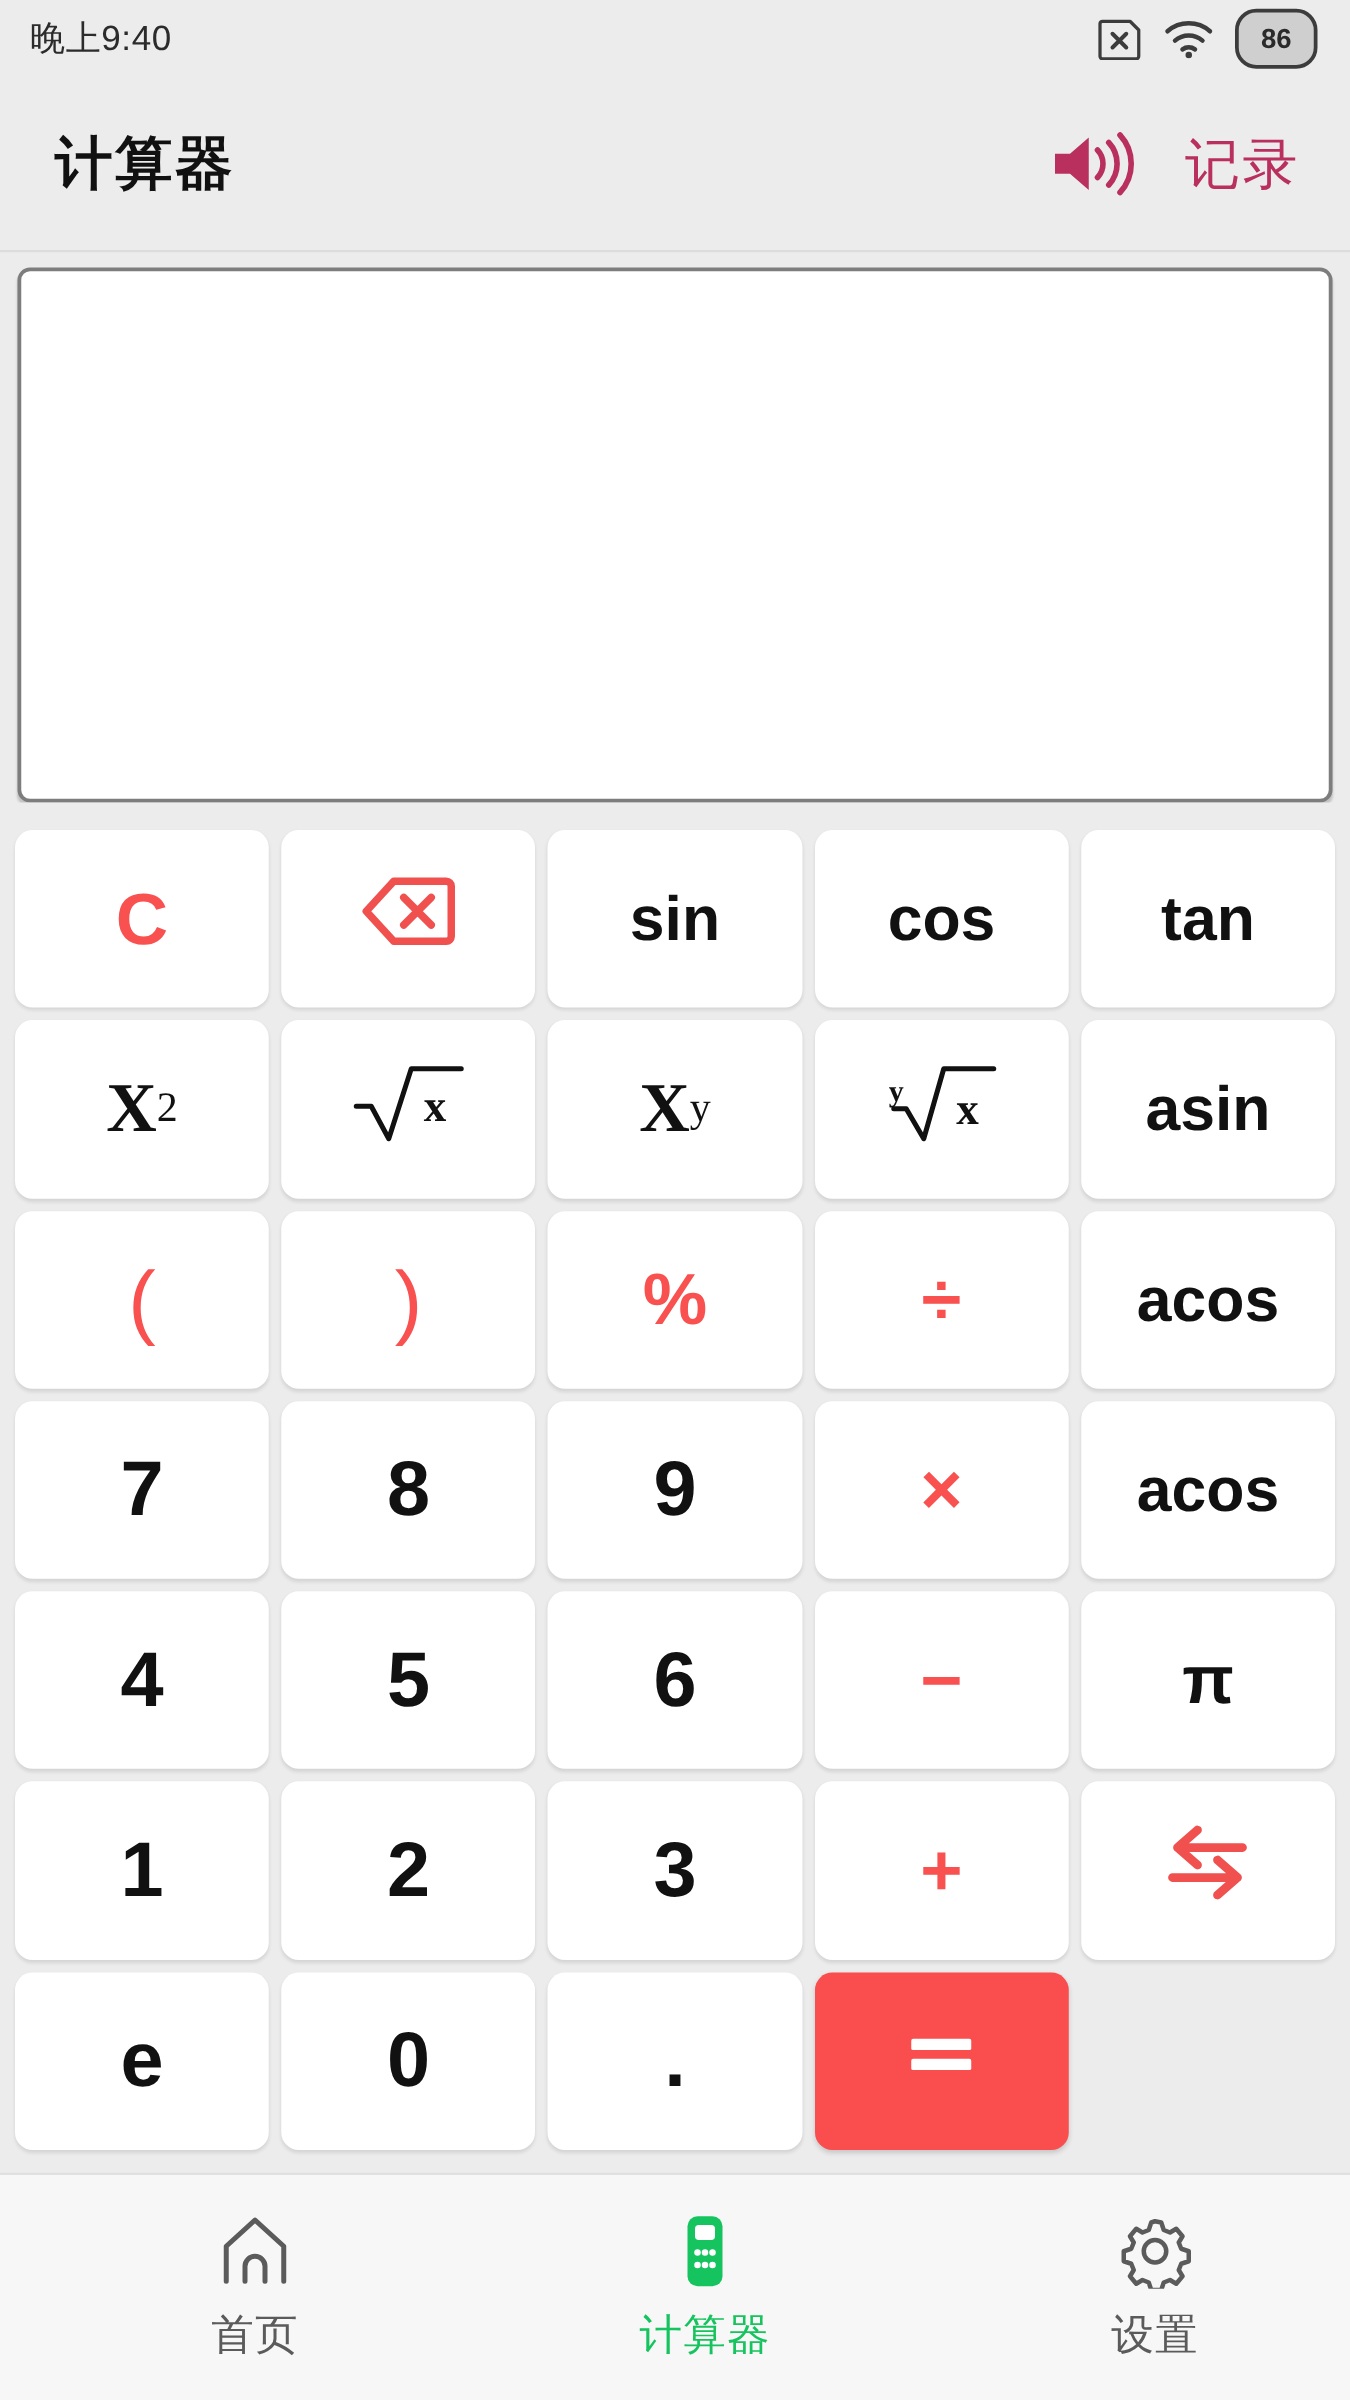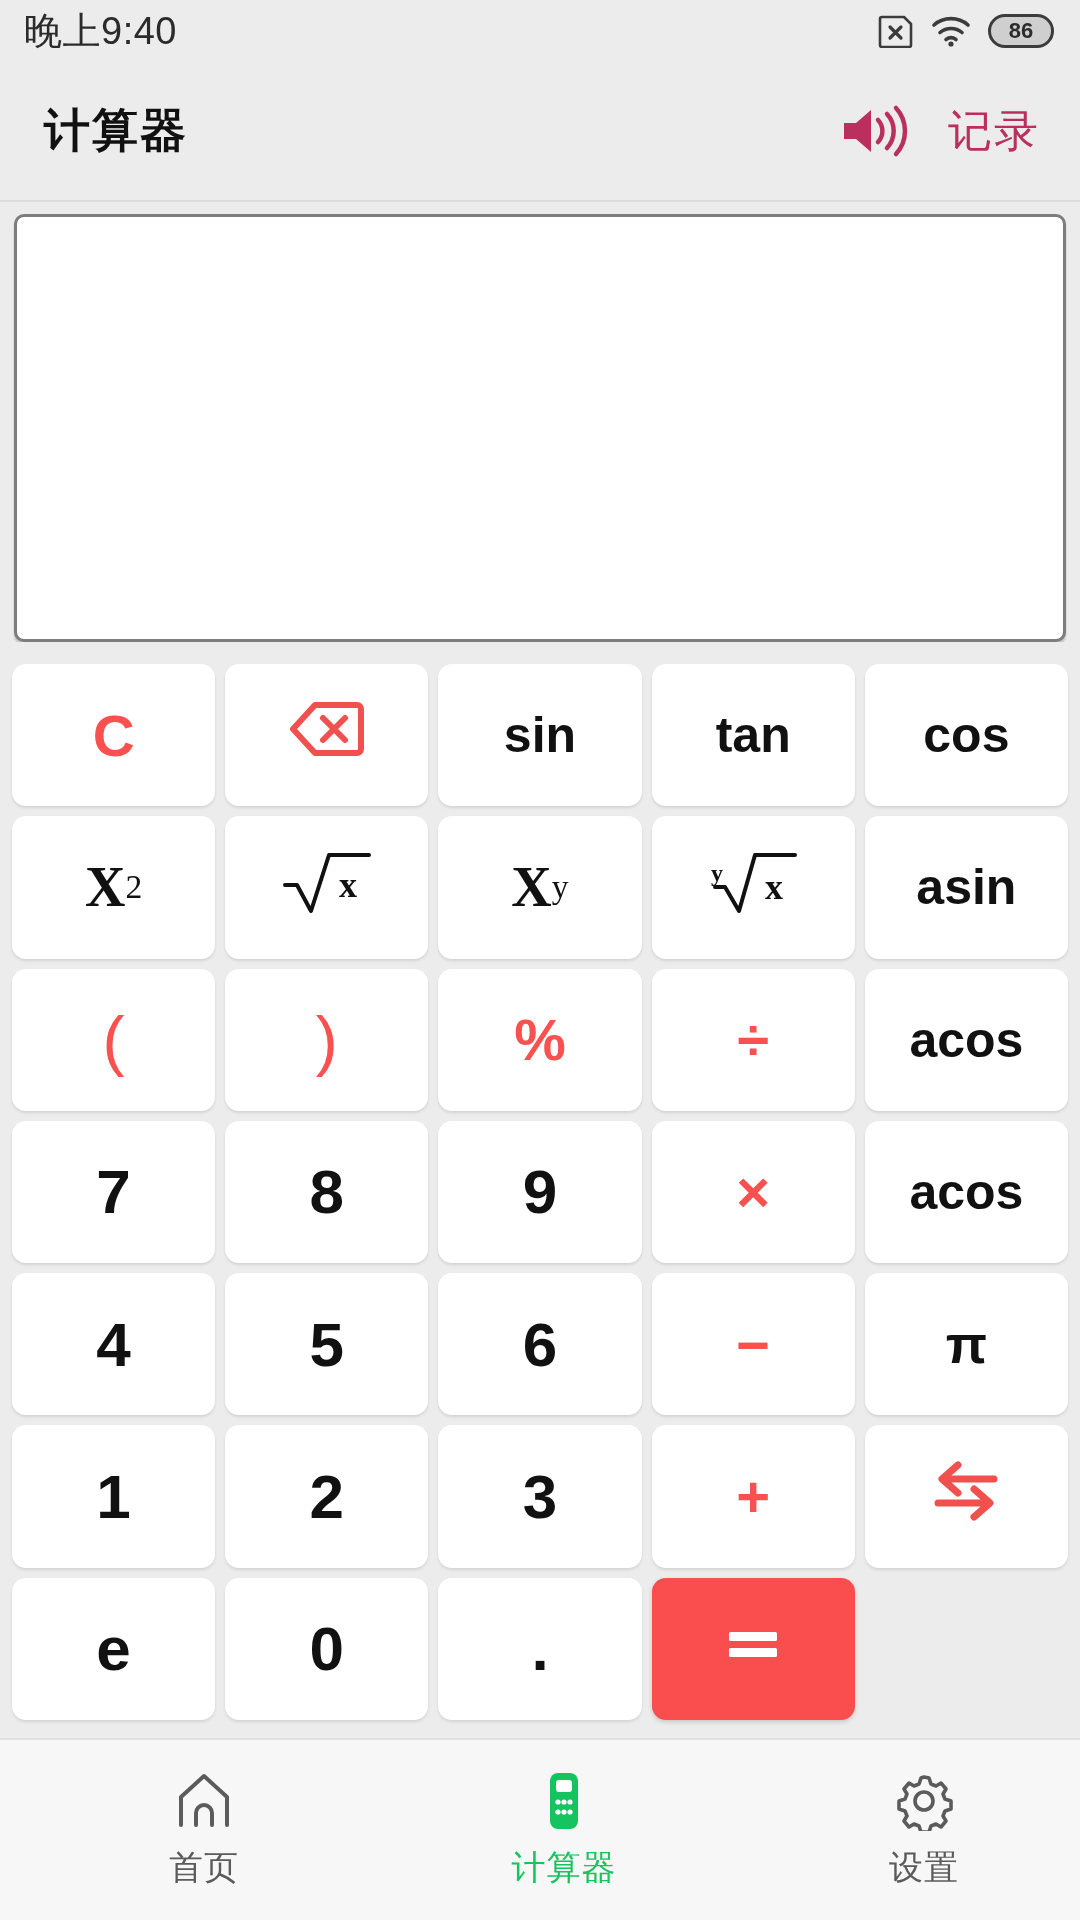--- a/index.html
+++ b/index.html
@@ -11,26 +11,26 @@
   }
   .phone { width:1080px; height:1920px; display:flex; flex-direction:column; background:#ececec; }
 
   
   .statusbar {
     height:62px; flex:0 0 62px;
     display:flex; align-items:center; justify-content:space-between;
     padding:0 26px 0 24px;
     background:#ececec;
   }
-  .status-time { font-size:38px; color:#2b2b2b; font-weight:500; letter-spacing:.5px; }
+  .status-time { font-size:28px; color:#2b2b2b; font-weight:500; letter-spacing:.5px; }
   .status-icons { display:flex; align-items:center; gap:17px; }
   .sim-icon { width:36px; height:34px; position:relative; }
   .wifi-icon { width:40px; height:32px; position:relative; }
   .batt {
-    width:66px; height:34px; border:3px solid #3c3c3c; border-radius:17px;
+    width:66px; height:48px; border:3px solid #3c3c3c; border-radius:17px;
     display:flex; align-items:center; justify-content:center;
     background:#cfcfcf;
   }
   .batt span { font-size:22px; font-weight:700; color:#2b2b2b; line-height:1; }
 
   
   .appbar {
     flex:0 0 140px; height:140px;
     display:flex; align-items:center; justify-content:space-between;
     padding:0 40px 0 44px;
@@ -156,24 +156,24 @@
           <path d="M26 5 H68 a4 4 0 0 1 4 4 v40 a4 4 0 0 1 -4 4 H26 L4 29 z" fill="none" stroke="#f0504e" stroke-width="6" stroke-linejoin="round"></path>
           <path d="M34 18 L56 40 M56 18 L34 40" stroke="#f0504e" stroke-width="6" stroke-linecap="round"></path>
         </svg>
       </span>
     </div>
 
     <div class="key fn">
       <span>sin</span>
     </div>
     <div class="key fn">
+      <span>cos</span>
+    </div>
+    <div class="key fn">
       <span>tan</span>
-    </div>
-    <div class="key fn">
-      <span>cos</span>
     </div>
 
     <div class="key serif">
       <span>X</span>
         <span class="sup">2</span>
     </div>
 
     <div class="key">
       <span>
         <svg width="100" height="72" viewBox="0 0 100 72">

